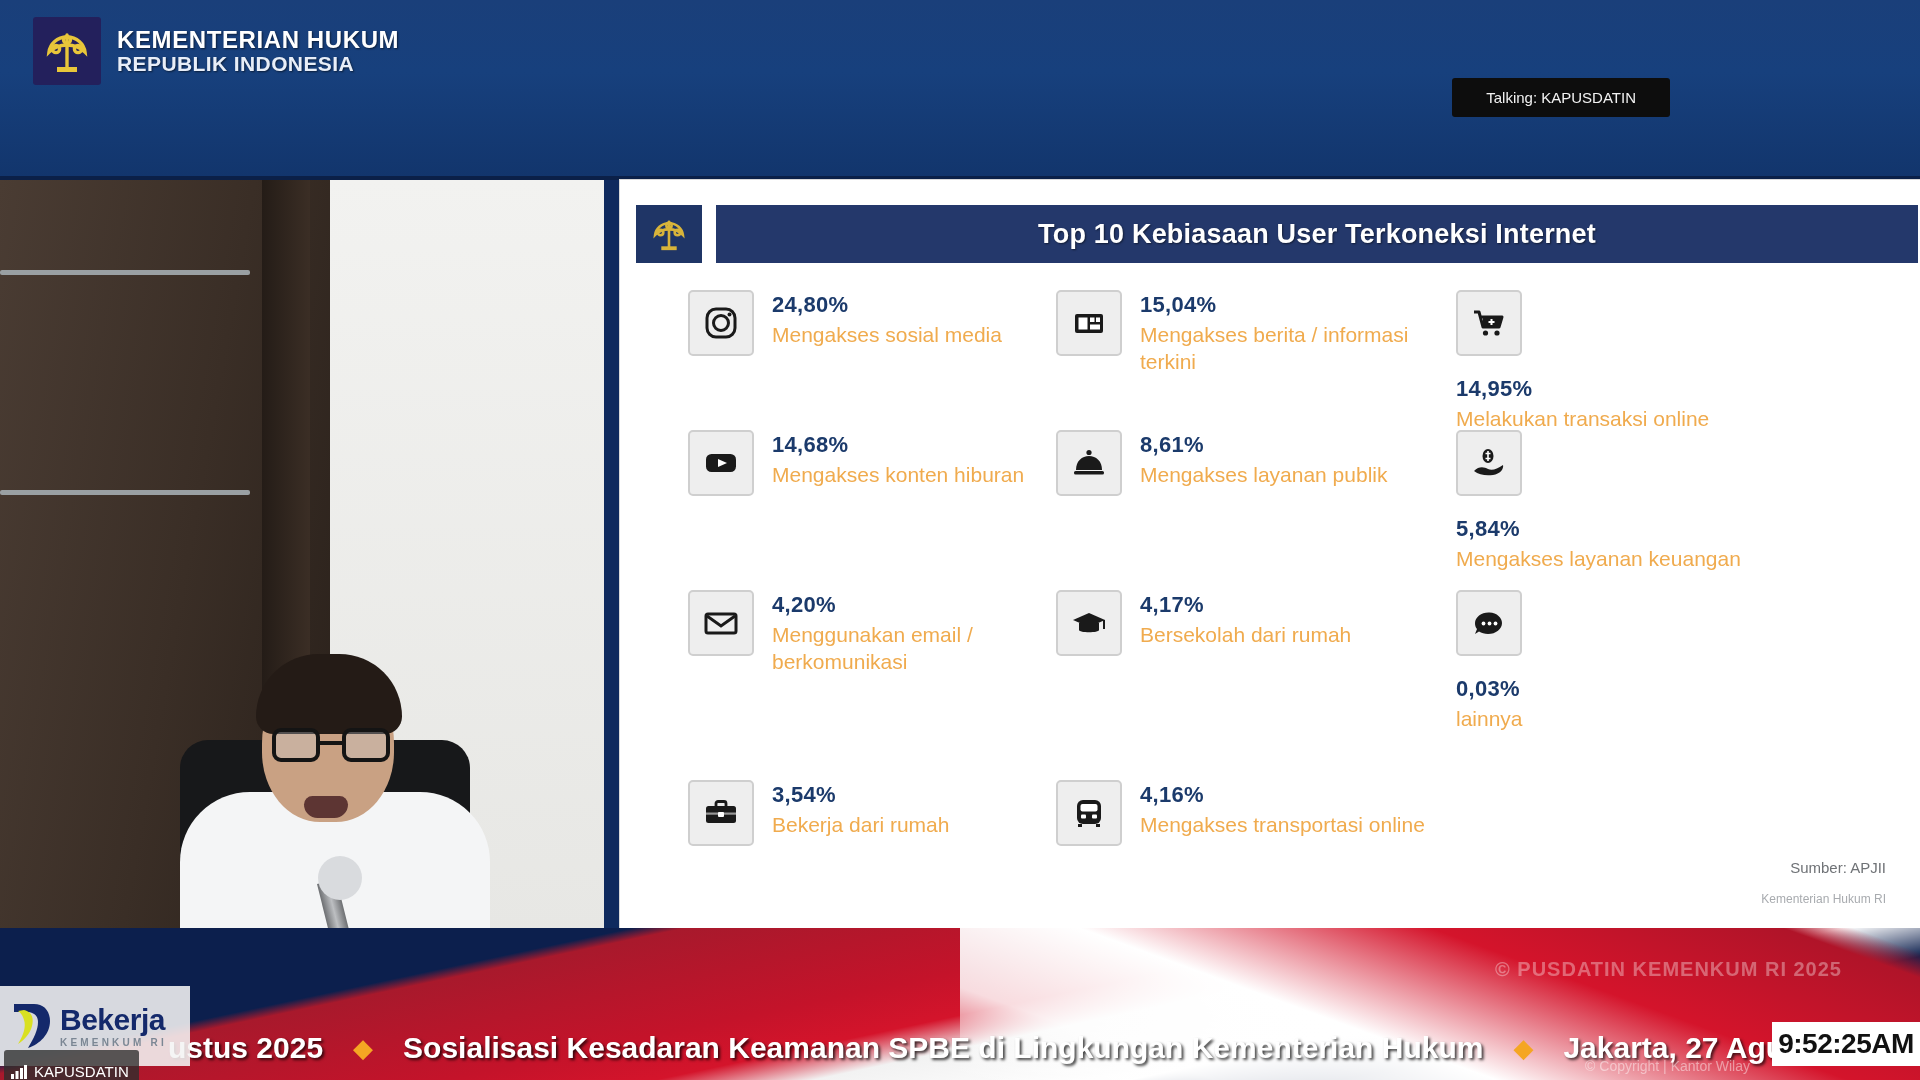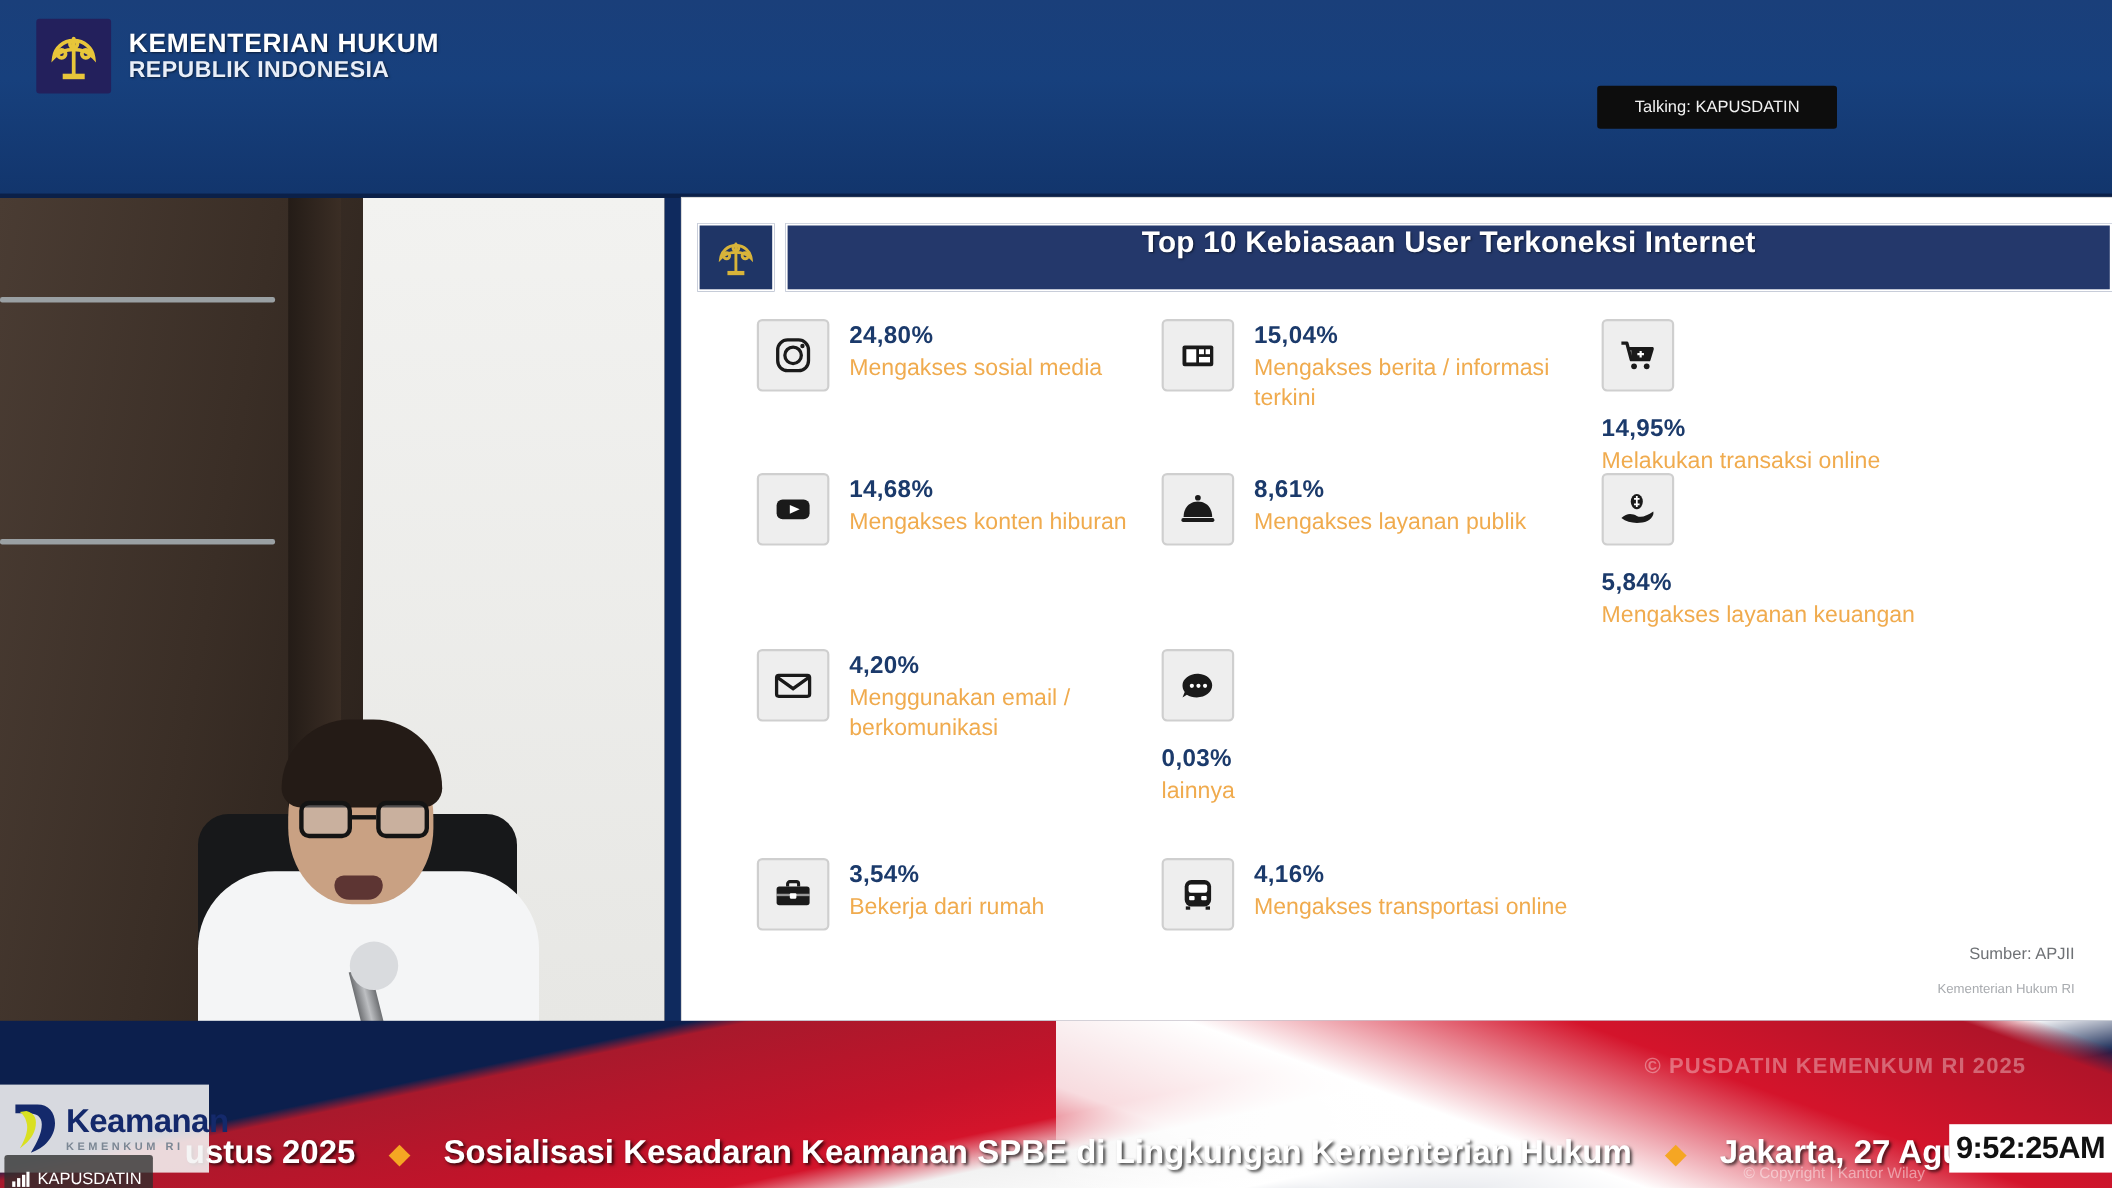--- a/index.html
+++ b/index.html
@@ -81,21 +81,21 @@
     background:#ffffff; box-shadow:0 0 0 1px #d9d9d9;
     overflow:hidden;
   }
   #slide-head{ position:absolute; left:14px; top:23px; right:0; height:62px; display:flex; gap:10px; }
   #slide-head-logo{
     width:70px; height:62px; background:#1f3566; border:2px solid #ffffff;
     display:flex; align-items:center; justify-content:center; flex:none;
   }
   #slide-head-bar{
     flex:1; background:#24386b; border:2px solid #ffffff;
-    display:flex; align-items:flex-start; justify-content:center;
+    display:flex; align-items:center; justify-content:center;
   }
   #slide-title{
     color:#ffffff; font-size:27px; font-weight:bold; letter-spacing:.2px;
     text-shadow:1px 1px 2px rgba(0,0,0,.5);
   }
 
   #grid{ position:absolute; left:68px; top:110px; width:1240px; }
   .grid-row{ display:flex; }
   .cell{ display:flex; gap:18px; }
   .cell.c1{ width:368px; }
@@ -348,20 +348,33 @@
           <svg width="36" height="36" viewBox="0 0 36 36">
             <rect x="3" y="9" width="30" height="19" rx="2" fill="none" stroke="#1a1a1a" stroke-width="3"></rect>
             <path d="M4 11 L18 21 L32 11" fill="none" stroke="#1a1a1a" stroke-width="3"></path>
           </svg>
         </div>
         <div class="cell-text">
           <div class="pct">4,20%</div>
           <div class="lbl">Menggunakan email / berkomunikasi</div>
         </div>
       </div>
+      <div class="cell c2">
+        <div class="icon-box">
+          <svg width="36" height="36" viewBox="0 0 36 36">
+            <path d="M18 8 L34 15 L18 22 L2 15 Z" fill="#1a1a1a"></path>
+            <path d="M8 18 V25 C8 28 28 28 28 25 V18" fill="#1a1a1a"></path>
+            <path d="M33 15 V24" stroke="#1a1a1a" stroke-width="2"></path>
+          </svg>
+        </div>
+        <div class="cell-text">
+          <div class="pct">4,17%</div>
+          <div class="lbl">Bersekolah dari rumah</div>
+        </div>
+      </div>
       <div class="cell c3">
         <div class="icon-box">
           <svg width="36" height="36" viewBox="0 0 36 36">
             <path d="M31 18 C31 24 25 29 17 29 C13.5 29 10.5 28 8 26.5 L4 29 L6 24 C4.5 22.3 4 20.2 4 18 C4 12 11 7 18.5 7.5 C26 8 31 12.6 31 18 Z" fill="#1a1a1a"></path>
             <circle cx="12.5" cy="18.5" r="1.9" fill="#ffffff"></circle>
             <circle cx="18.5" cy="18.5" r="1.9" fill="#ffffff"></circle>
             <circle cx="24.5" cy="18.5" r="1.9" fill="#ffffff"></circle>
           </svg>
         </div>
         <div class="cell-text">
@@ -428,21 +441,21 @@
 <div id="copyright">© Copyright | Kantor Wilay</div>
 
 <div id="pusdatin-logo">
   <div id="pusdatin-mark">
     <svg width="46" height="52" viewBox="0 0 46 52">
       <path d="M6 4 H26 C36 4 42 11 42 21 C42 34 32 44 20 48 C26 38 30 30 30 22 C30 15 25 12 18 12 H6 Z" fill="#14296b"></path>
       <path d="M16 10 C24 12 26 18 24 26 C22 34 16 40 10 44 C16 34 18 26 16 20 C15 16 13 13 10 11 Z" fill="#d9e021"></path>
     </svg>
   </div>
   <div id="pusdatin-words">
-    <span class="w1">Keamanan</span>
+    <span class="w1">Bekerja</span>
     <span class="w2">KEMENKUM RI</span>
   </div>
 </div>
 
 <div id="kapus-badge">
   <svg width="16" height="14" viewBox="0 0 16 14">
     <rect x="0" y="9" width="3" height="5" fill="#ffffff"></rect>
     <rect x="4.5" y="6" width="3" height="8" fill="#ffffff"></rect>
     <rect x="9" y="3" width="3" height="11" fill="#ffffff"></rect>
     <rect x="13" y="0" width="3" height="14" fill="#ffffff"></rect>

